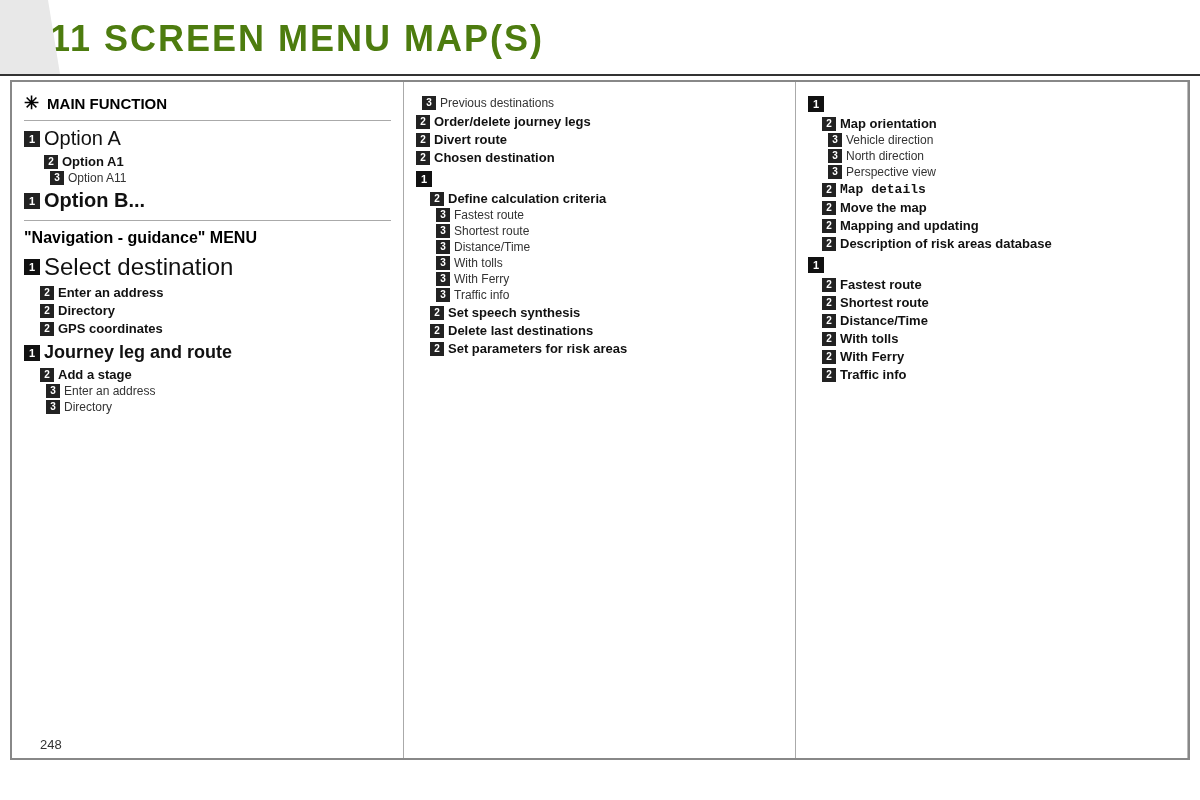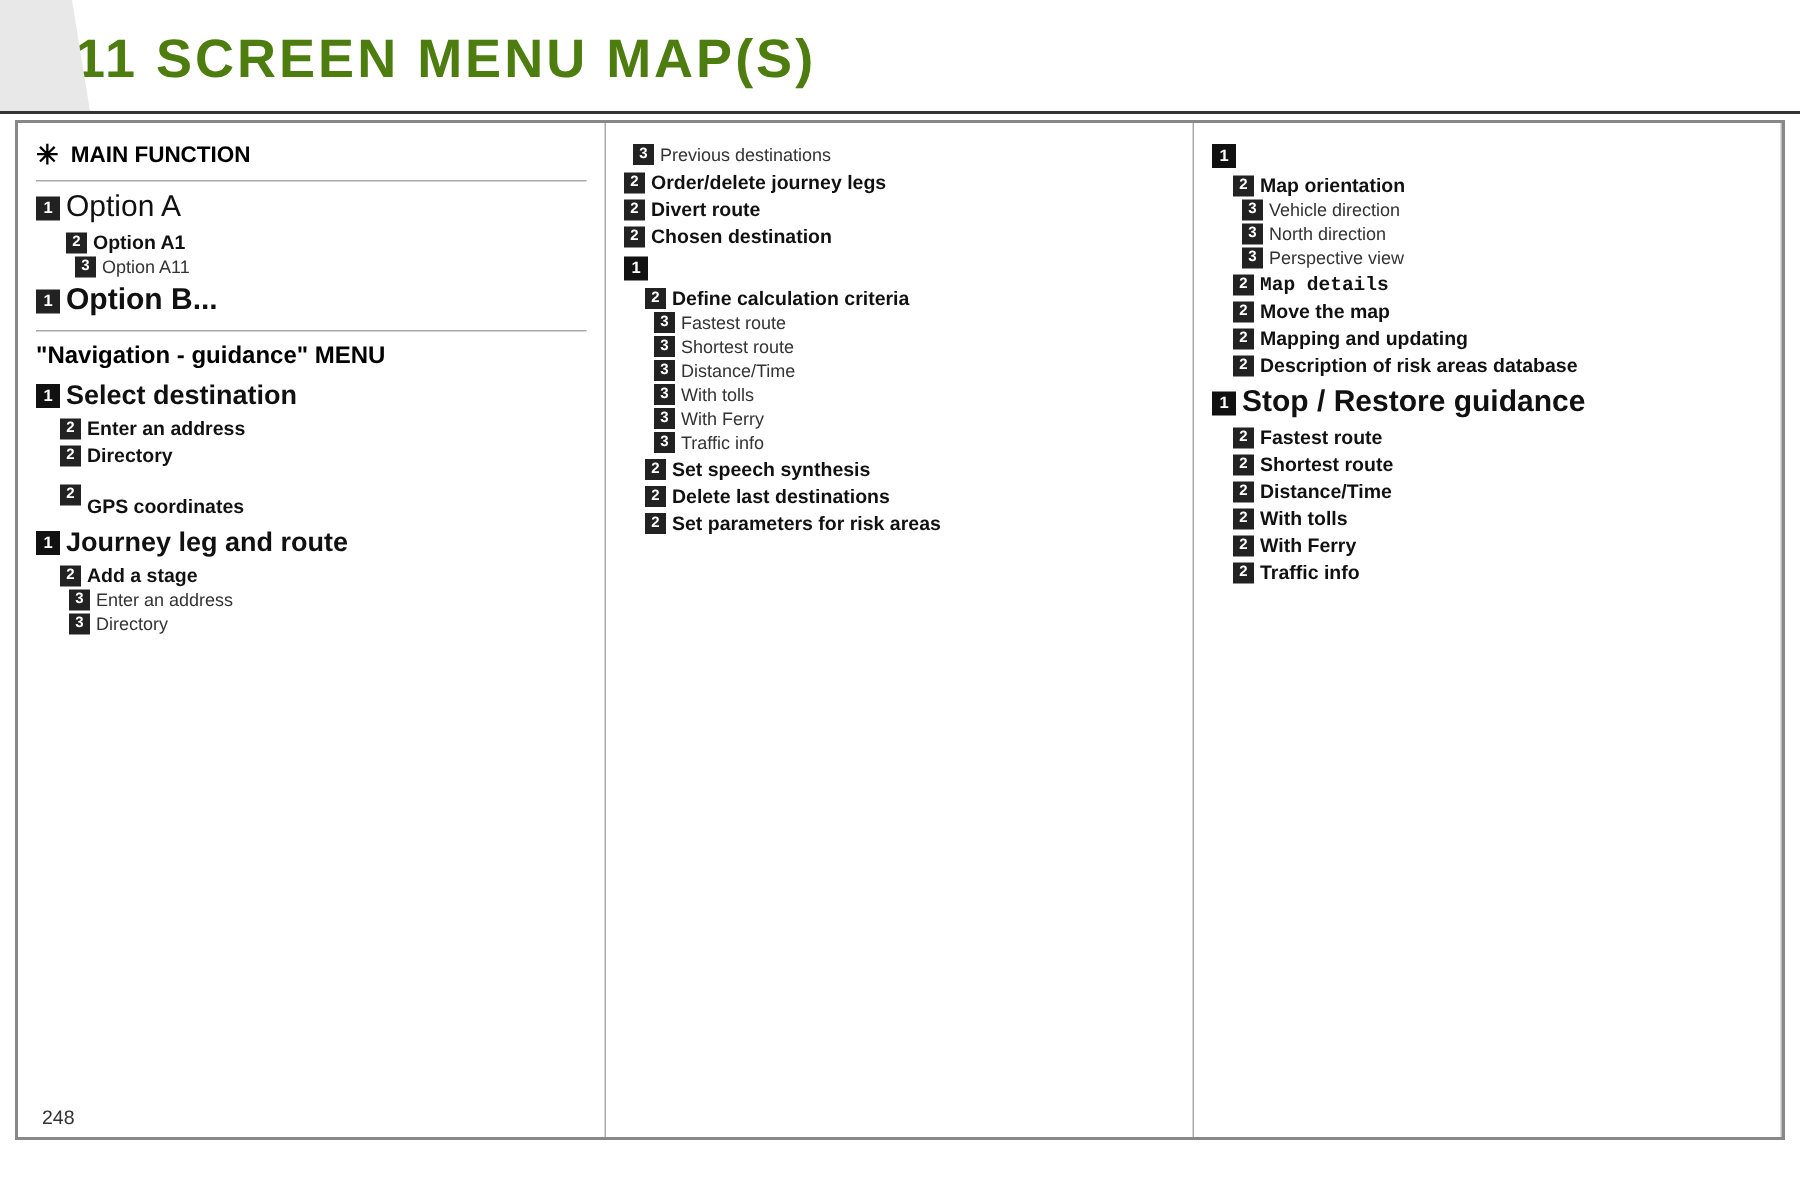--- a/index.html
+++ b/index.html
@@ -166,34 +166,34 @@
       <span style="font-size:20px; font-weight:900;">Option B...</span>
     </div>
 
     <div class="divider"></div>
 
     <div class="nav-menu-label">"Navigation - guidance" MENU</div>
 
     <div style="margin-top:4px;">
       <div class="section-h1">
         <span class="badge" style="background:#111;">1</span>
-        <span style="font-size:18px; font-weight:700;">Select destination</span>
+        <span style="font-size:24px; font-weight:400;">Select destination</span>
       </div>
       <div style="padding-left:16px;">
         <div class="section-h2">
           <span class="badge">2</span>
           <span style="font-weight:700;">Enter an address</span>
         </div>
         <div class="section-h2">
           <span class="badge">2</span>
           <span style="font-weight:700;">Directory</span>
         </div>
         <div class="section-h2">
           <span class="badge">2</span>
-          <span style="font-weight:700;margin-top:16px;">GPS coordinates</span>
+          <span style="font-weight:700;">GPS coordinates</span>
         </div>
       </div>
     </div>
 
     <div style="margin-top:6px;">
       <div class="section-h1">
         <span class="badge" style="background:#111;">1</span>
         <span style="font-size:18px; font-weight:900;">Journey leg and route</span>
       </div>
       <div style="padding-left:16px;">
@@ -321,21 +321,20 @@
         <div class="section-h2">
           <span class="badge">2</span>
           <span style="font-weight:700;">Description of risk areas database</span>
         </div>
       </div>
     </div>
 
     <div style="margin-top:6px;">
       <div class="section-h1">
         <span class="badge" style="width:16px;height:16px;line-height:16px;font-size:11px;background:#111;">1</span>
-        <span style="font-size:20px; font-weight:900;">Stop / Restore guidance</span>
       </div>
       <div style="padding-left:14px;">
         <div class="section-h2">
           <span class="badge">2</span>
           <span style="font-weight:700;">Fastest route</span>
         </div>
         <div class="section-h2">
           <span class="badge">2</span>
           <span style="font-weight:700;">Shortest route</span>
         </div>
@@ -352,14 +351,14 @@
           <span style="font-weight:700;">With Ferry</span>
         </div>
         <div class="section-h2">
           <span class="badge">2</span>
           <span style="font-weight:700;">Traffic info</span>
         </div>
       </div>
     </div>
   </div>
 
-  <div class="page-number" style="position:absolute; bottom:6px; left:16px; font-size:13px;">248</div>
+  <div class="page-number" style="position:absolute; bottom:6px; left:28px; font-size:13px;">248</div>
 </div>
 
 </body></html>

